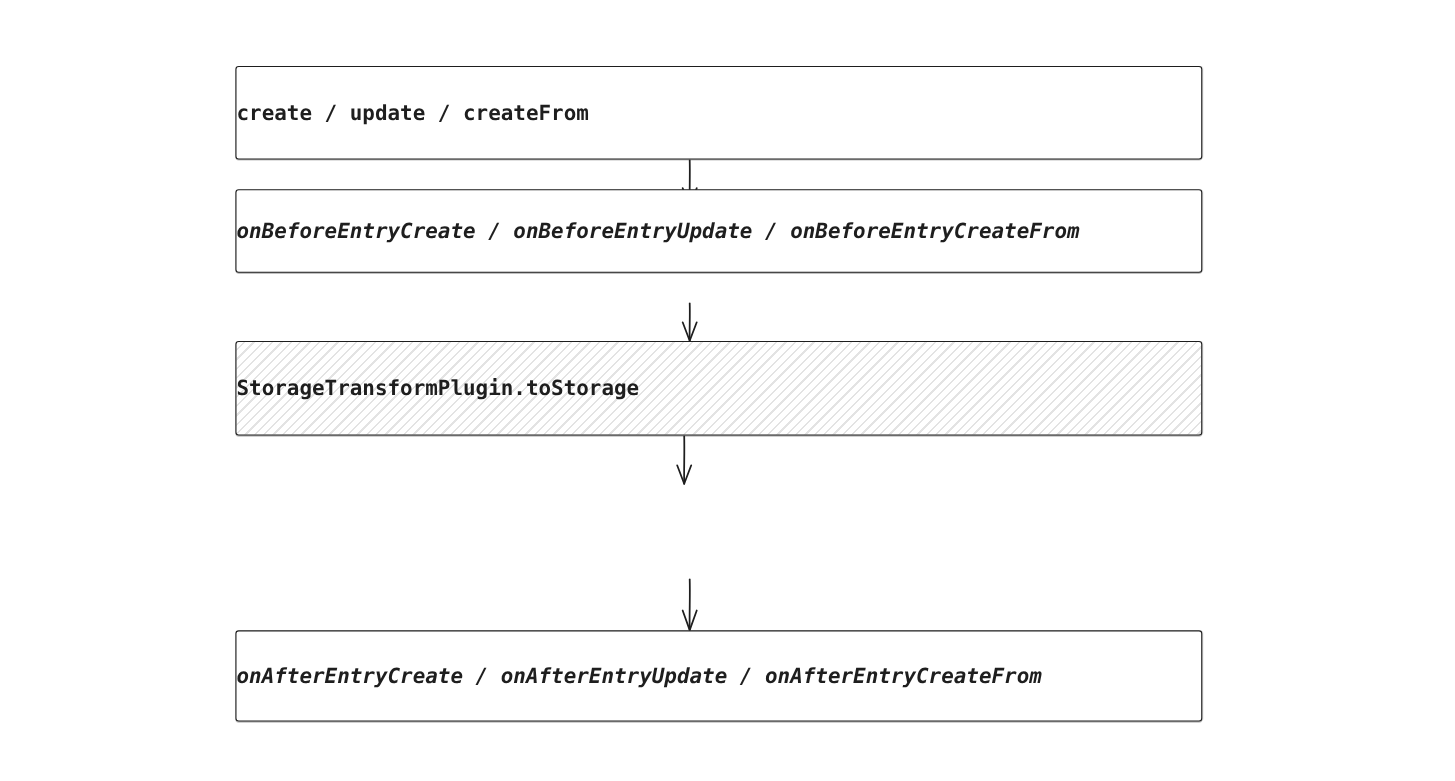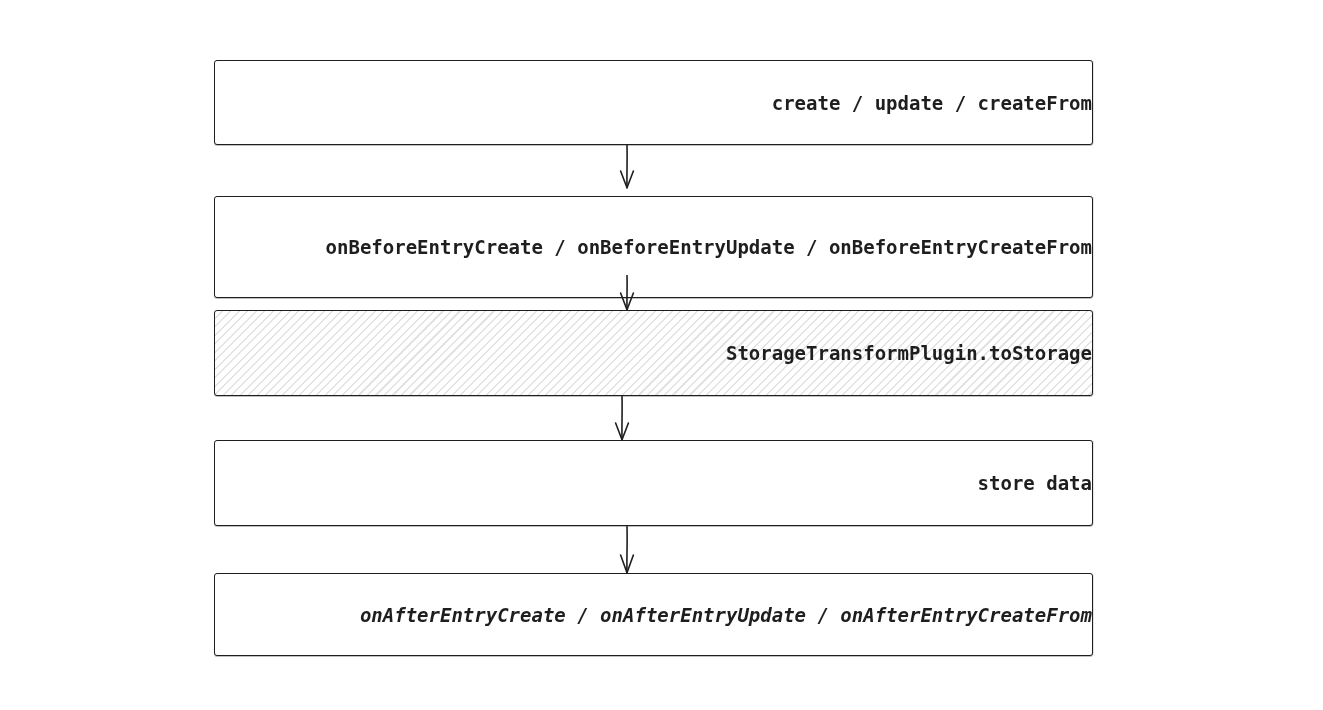--- a/index.html
+++ b/index.html
@@ -20,33 +20,33 @@
   .flow-node {
     position: absolute;
     left: 214px;
     width: 879px;
     box-sizing: border-box;
     border: 1.7px solid #1e1e1e;
     border-radius: 3px;
     background: #ffffff;
     display: flex;
     align-items: center;
-    justify-content: flex-end;
+    justify-content: flex-start;
     
     box-shadow: 0 1px 0 rgba(30,30,30,0.28), 1px 0 0 rgba(30,30,30,0.12);
   }
   .flow-node .node-label {
     color: #1e1e1e;
     font-size: 19px;
     font-weight: 600;
     letter-spacing: 0px;
     white-space: pre;
   }
   .node-1 { top: 60px;  height: 85px; }
-  .node-2 { top: 196px; height: 102px; }
+  .node-2 { top: 172px; height: 76px; font-style: italic; }
   .node-3 { top: 310px; height: 86px; }
   .node-4 { top: 440px; height: 86px; }
   .node-5 { top: 573px; height: 83px; font-style: italic; }
   .hachure {
     background-color: #ffffff;
     background-image: repeating-linear-gradient(
       135deg,
       rgba(0,0,0,0) 0px,
       rgba(0,0,0,0) 4.5px,
       #e3e3e3 4.5px,
@@ -101,23 +101,20 @@
     <span class="node-label">StorageTransformPlugin.toStorage</span>
   </div>
 
   <div class="connector conn-3">
     <svg width="20" height="45" viewBox="0 0 20 45">
       <path d="M10 0.5 C 10.4 15, 9.7 30, 10 43.8"></path>
       <path d="M3.6 27 L10 43.8 L16.4 27"></path>
     </svg>
   </div>
 
-  <div class="flow-node node-4">
-    <span class="node-label">store data</span>
-  </div>
 
   <div class="connector conn-4">
     <svg width="20" height="48" viewBox="0 0 20 48">
       <path d="M10 0.5 C 10.5 16, 9.6 32, 10 46.8"></path>
       <path d="M3.6 29 L10 46.8 L16.4 29"></path>
     </svg>
   </div>
 
   <div class="flow-node node-5">
     <span class="node-label">onAfterEntryCreate / onAfterEntryUpdate / onAfterEntryCreateFrom</span>

